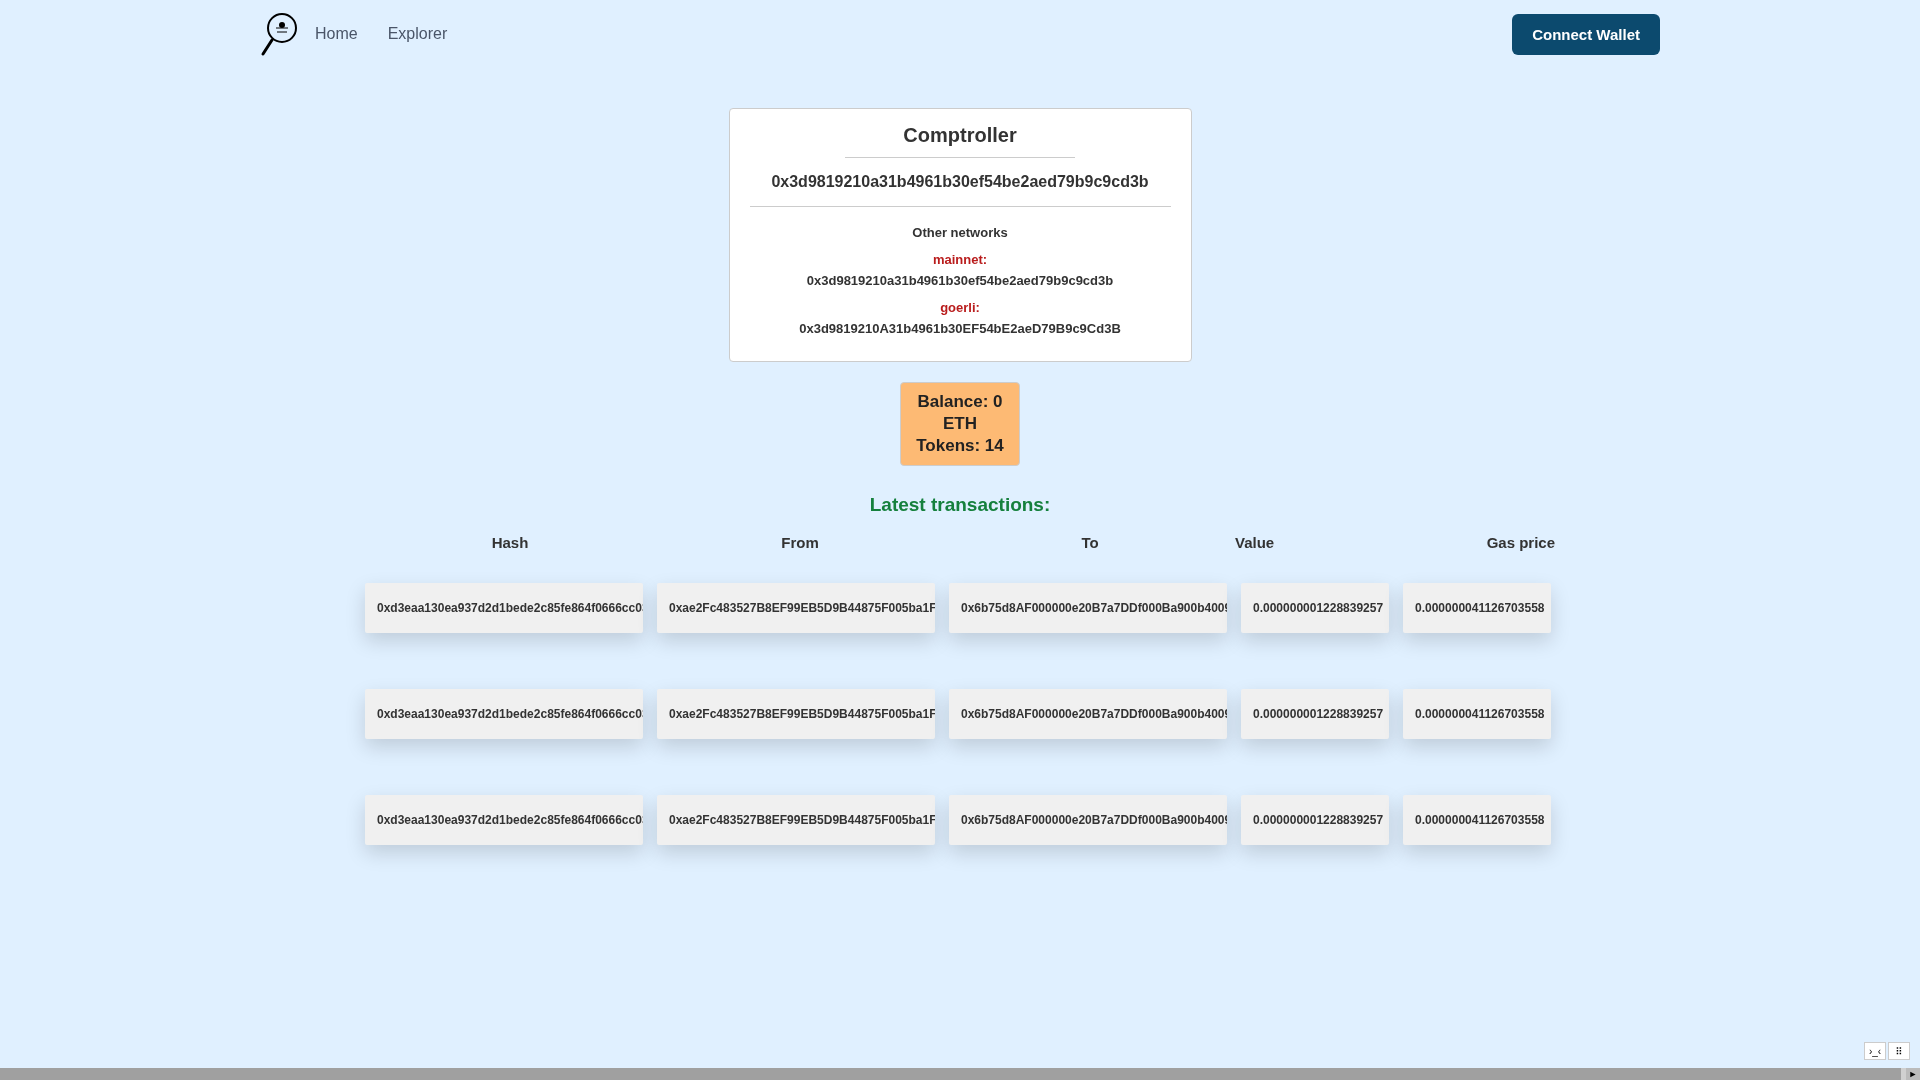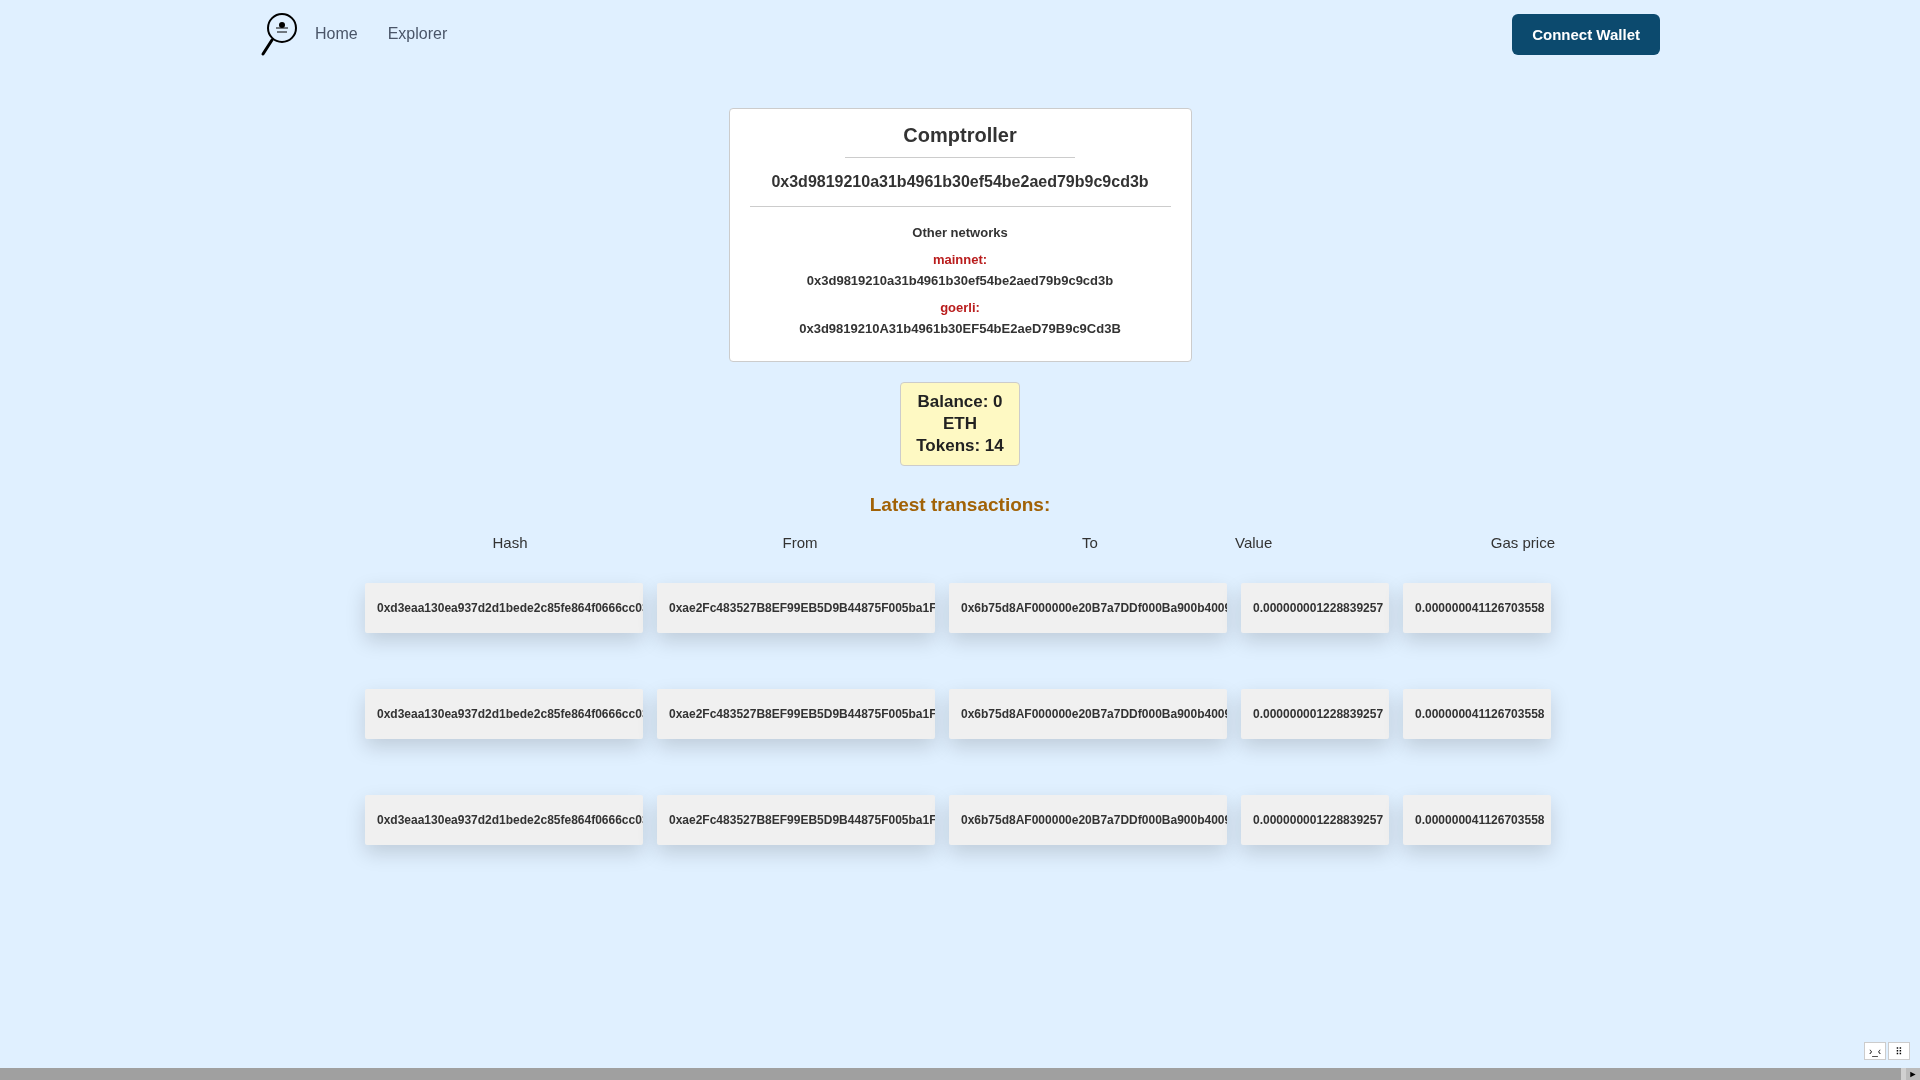--- a/index.html
+++ b/index.html
@@ -89,58 +89,58 @@
       margin-bottom: 6px;
     }
     .network-addr {
       text-align: center;
       font-size: 13px;
       font-weight: 700;
       color: #333;
       margin-bottom: 10px;
     }
     .balance-box {
-      background: #fef9c3;
+      background: #fdba74;
       border: 1px solid #ccc;
       border-radius: 4px;
       width: 120px;
       margin: 16px auto;
       padding: 8px 12px;
       text-align: center;
     }
     .balance-line {
       font-size: 17px;
       font-weight: 700;
       color: #222;
       line-height: 1.3;
     }
     .tx-title {
       text-align: center;
       font-size: 19px;
       font-weight: 700;
-      color: #a16207;
+      color: #15803d;
       margin: 28px 0 18px;
     }
     .tx-table {
       width: 1190px;
       margin: 0 auto;
     }
     .tx-header-row {
       display: flex;
       align-items: center;
       margin-bottom: 32px;
     }
     .col-hash { width: 290px; text-align: center; }
     .col-from { width: 290px; text-align: center; }
     .col-to { width: 290px; text-align: center; }
     .col-value { width: 160px; text-align: left; }
     .col-gas { width: 160px; text-align: right; }
     .th {
       font-size: 15px;
-      font-weight: 400;
+      font-weight: 700;
       color: #333;
     }
     .tx-row {
       display: flex;
       gap: 14px;
       margin-bottom: 56px;
     }
     .cell {
       background: #f0f0f0;
       padding: 18px 12px;

